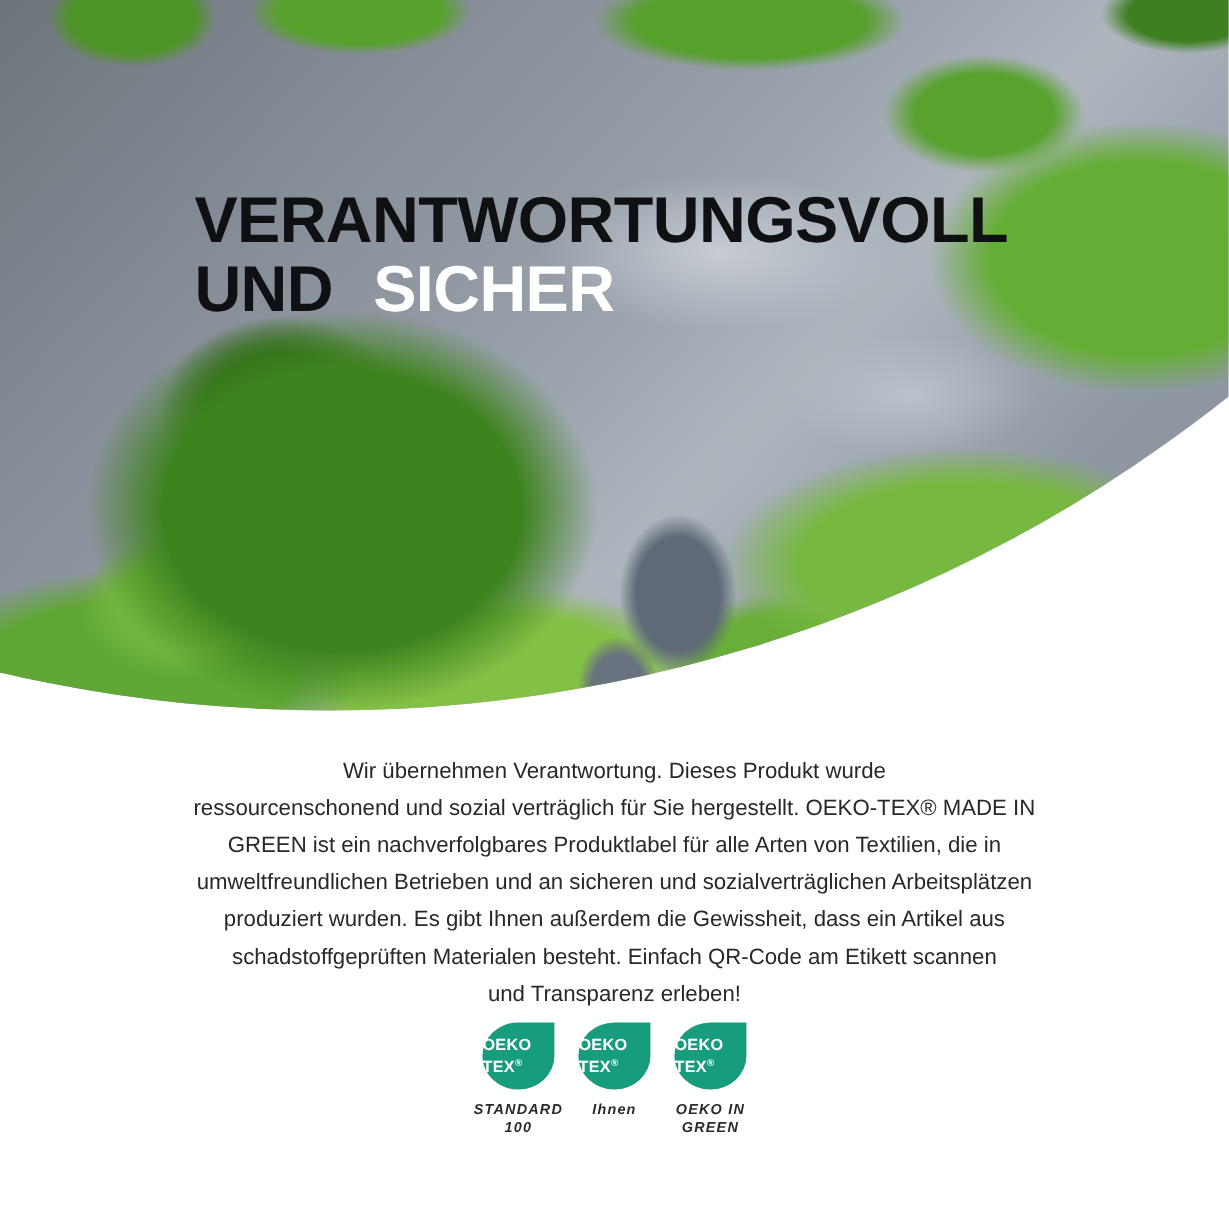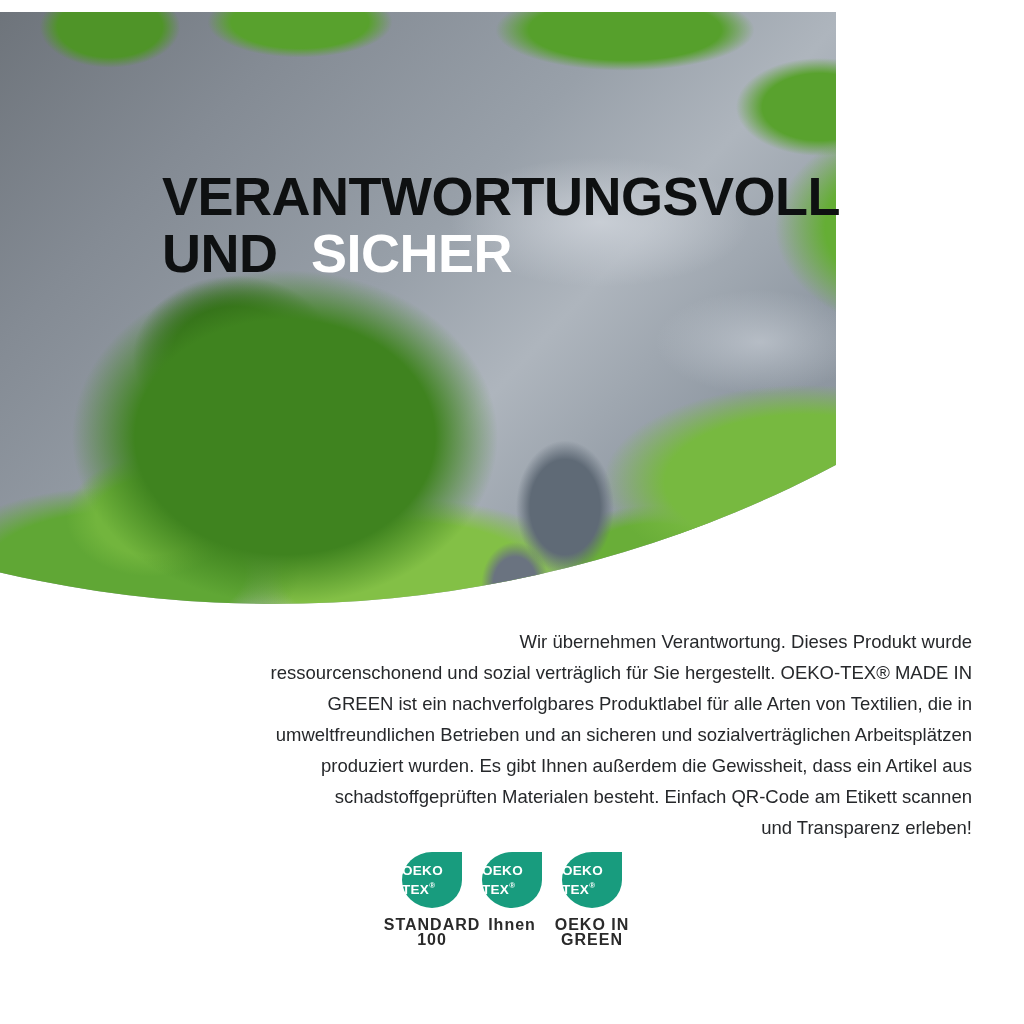--- a/index.html
+++ b/index.html
@@ -9,22 +9,22 @@
     width: 1024px;
     height: 1024px;
     background: var(--background, #ffffff);
     overflow: hidden;
     font-family: "Liberation Sans", sans-serif;
   }
 
   
   .hero {
     position: absolute;
-    top: 12px; left: 0;
-    width: 836px;
+    top: 0; left: 0;
+    width: 1024px;
     height: 620px;
     -webkit-clip-path: circle(1206px at 274px -614px);
     clip-path: circle(1206px at 274px -614px);
     background-image:
       
       radial-gradient(ellipse 70px 95px at 565px 495px, #5f6a76 0%, #5f6a76 50%, rgba(95,106,118,0) 70%),
       radial-gradient(ellipse 48px 60px at 515px 572px, #6a7380 0%, #6a7380 45%, rgba(106,115,128,0) 70%),
       
       radial-gradient(ellipse 95px 55px at 110px 15px, #4f9428 0%, #4f9428 55%, rgba(79,148,40,0) 74%),
       radial-gradient(ellipse 125px 48px at 300px 10px, #58a12d 0%, #58a12d 55%, rgba(88,161,45,0) 74%),
@@ -62,21 +62,21 @@
     color: var(--headline-dark, #0e1011);
   }
   .hl-light { color: var(--headline-light, #ffffff); margin-left: 19px; }
 
   
   .paragraph {
     position: absolute;
     top: 626px;
     left: 52px;
     width: 920px;
-    text-align: right;
+    text-align: center;
     white-space: pre-line;
     font-size: 18.5px;
     line-height: 31px;
     color: var(--text, #26282b);
   }
 
   
   .badges {
     position: absolute;
     top: 852px;
@@ -102,26 +102,27 @@
     justify-content: center;
     color: #ffffff;
     font-weight: bold;
     font-size: 13.5px;
     line-height: 15px;
     letter-spacing: 0.3px;
   }
   .drop sup { font-size: 8px; vertical-align: super; }
   .badge-label {
     margin-top: 9px;
-    font-size: 16px;
+    font-size: 12px;
     font-weight: bold;
     letter-spacing: 1px;
     line-height: 15px;
     text-align: center;
     color: #2a2a2a;
+    font-style: italic;
   }
 </style>
 </head>
 <body>
 
 <div class="page">
 
   <div class="hero">
     <div class="headline">
       <div>VERANTWORTUNGSVOLL</div>

